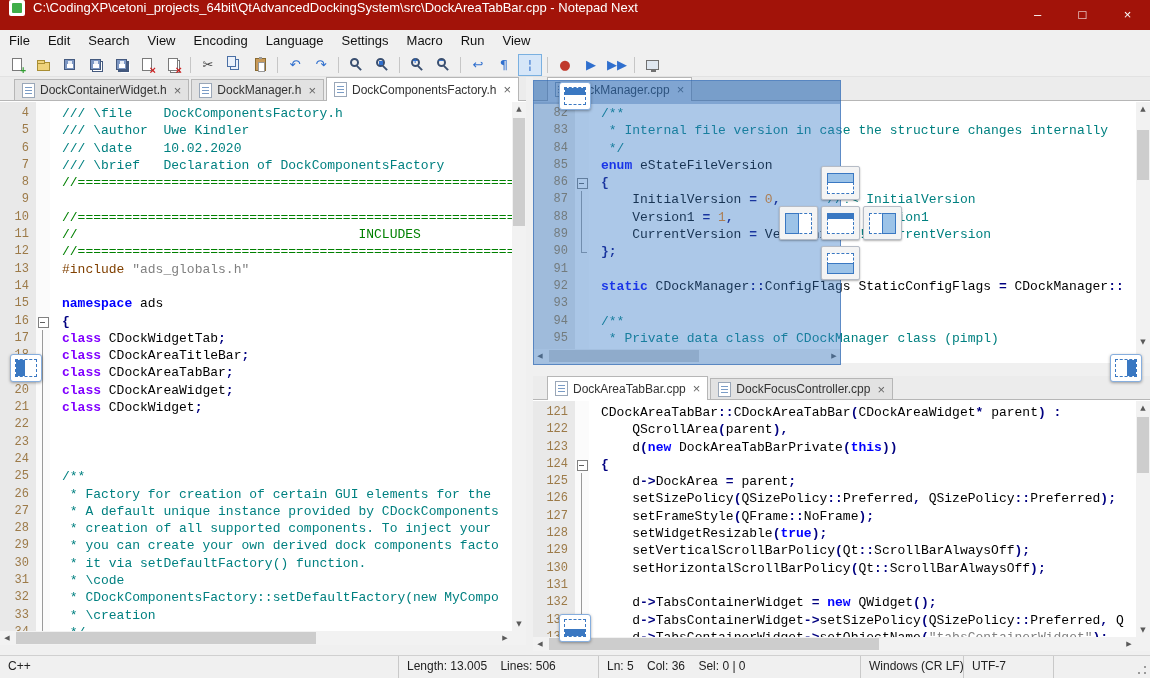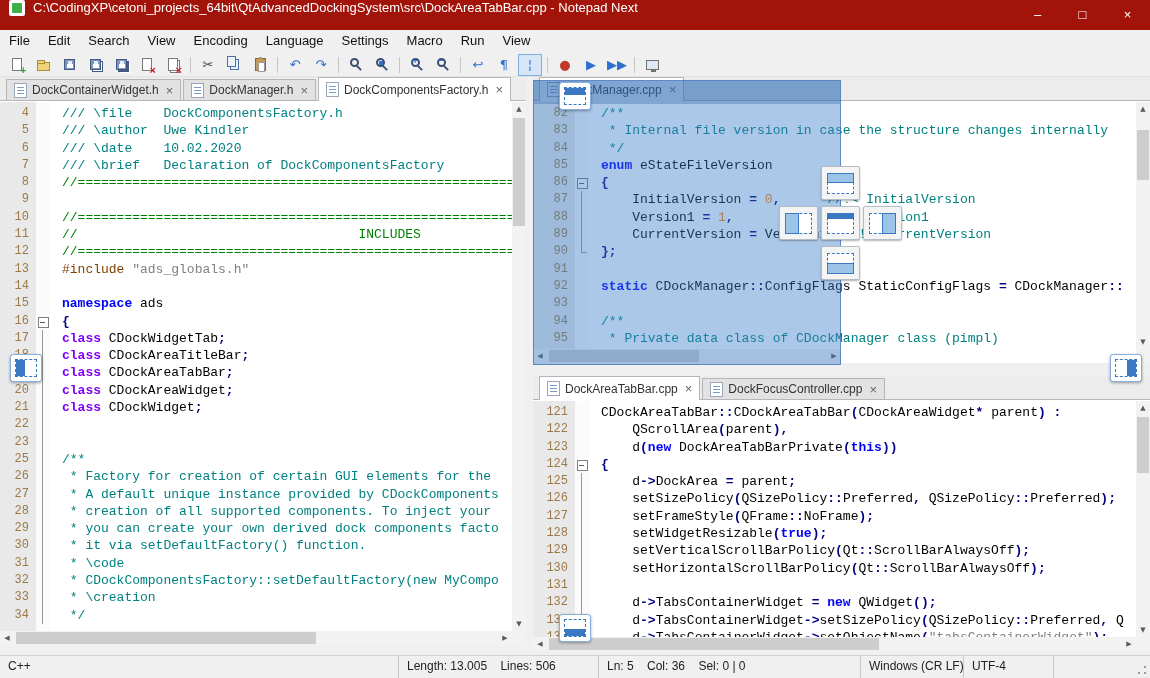--- a/index.html
+++ b/index.html
@@ -50,21 +50,21 @@
   
   .main{position:absolute;left:0;top:77px;width:1150px;height:578px;background:#f0f0f0;}
   .pane{position:absolute;background:#fff;}
   .pane-left{left:0;top:0;width:526px;height:568px;}
   .pane-tr{left:533px;top:0;width:617px;height:286px;}
   .pane-br{left:533px;top:299px;width:617px;height:275px;}
   .vsplit{position:absolute;left:526px;top:0;width:7px;height:568px;background:#f0f0f0;}
   .hsplit{position:absolute;left:533px;top:286px;width:617px;height:7px;background:#f0f0f0;}
 
   
-  .tabbar{position:absolute;left:0;top:0;right:0;height:24px;background:#ececec;border-bottom:1px solid #b6b6b6;display:flex;align-items:flex-end;padding-left:6px;box-sizing:border-box;}
+  .tabbar{position:absolute;left:0;top:0;right:0;height:24px;background:#ececec;border-bottom:1px solid #b6b6b6;display:flex;align-items:flex-end;padding-left:14px;box-sizing:border-box;}
   .tab{display:flex;align-items:center;height:20px;padding:0 7px;background:#e2e2e2;border:1px solid #b6b6b6;border-bottom:none;margin-right:2px;font-size:12px;color:#333;white-space:nowrap;}
   .tab.active{background:#fff;height:23px;margin-bottom:-1px;}
   .ficon{width:11px;height:13px;border:1px solid #9aa7b8;background:#fff;position:relative;margin-right:5px;flex:0 0 auto;}
   .ficon::before{content:"";position:absolute;left:2px;top:3px;right:2px;height:1px;background:#7a9cc6;box-shadow:0 3px 0 #7a9cc6,0 6px 0 #7a9cc6;}
   .tclose{margin-left:7px;color:#666;font-size:13px;line-height:1;}
 
   
   .editor{position:absolute;left:0;top:25px;right:0;bottom:0;background:#fff;font-family:"Liberation Mono",monospace;font-size:13px;}
   .ed-left{--lnw:36px;}
   .ed-tr,.ed-br{--lnw:42px;}
@@ -349,20 +349,25 @@
               <span class="ln">22</span>
               <span class="fm fm-l"></span>
               <span class="ltx"></span>
             </div>
             <div class="cline">
               <span class="ln">23</span>
               <span class="fm fm-l"></span>
               <span class="ltx"></span>
             </div>
             <div class="cline">
+              <span class="ln">24</span>
+              <span class="fm fm-l"></span>
+              <span class="ltx"></span>
+            </div>
+            <div class="cline">
               <span class="ln">25</span>
               <span class="fm fm-l"></span>
               <span class="ltx"><span class="st-c">/**</span></span>
             </div>
             <div class="cline">
               <span class="ln">26</span>
               <span class="fm fm-l"></span>
               <span class="ltx"><span class="st-c"> * Factory for creation of certain GUI elements for the</span></span>
             </div>
             <div class="cline">
@@ -653,17 +658,17 @@
     </div>
   <div class="edge edge-right">
       <span class="eicon"></span>
     </div>
 
   <div class="statusbar">
     <div class="seg s0">C++</div>
     <div class="seg s1">Length: 13.005    Lines: 506</div>
     <div class="seg s2">Ln: 5    Col: 36    Sel: 0 | 0</div>
     <div class="seg s3">Windows (CR LF)</div>
-    <div class="seg s4">UTF-4</div>
+    <div class="seg s4">UTF-7</div>
     <div class="seg s5"><span class="grip"></span></div>
   </div>
 
 </div>
 
 </body></html>

